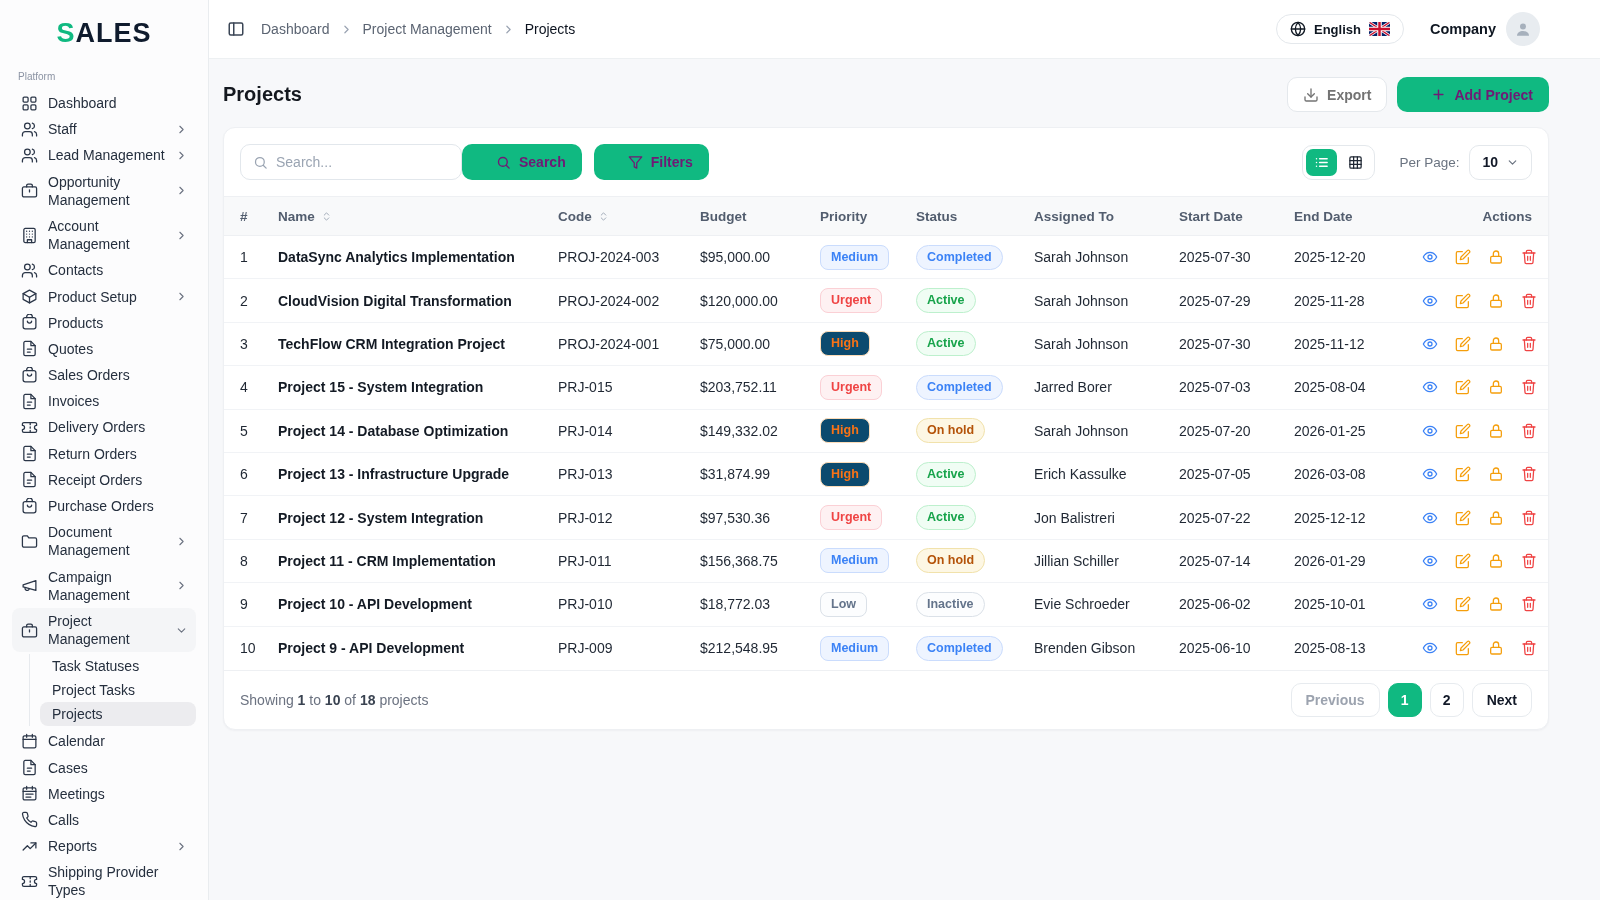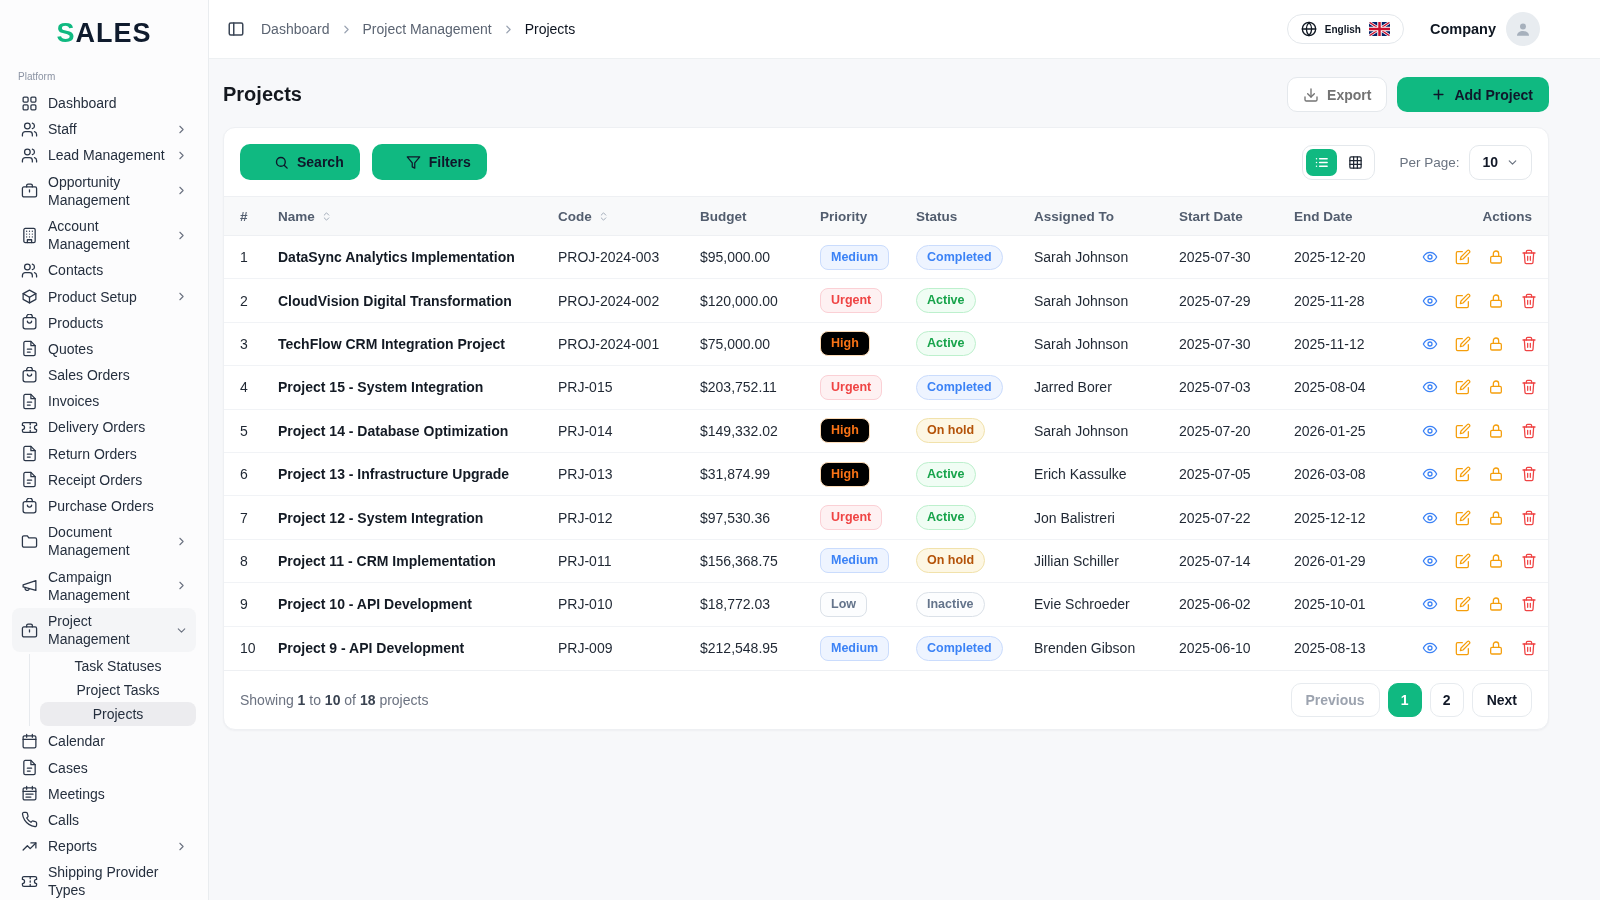--- a/index.html
+++ b/index.html
@@ -15,47 +15,47 @@
   .sidebar { width:209px; background:#fcfcfd; border-right:1px solid #e9ecef; padding:14px 12px 10px; height:900px; flex:none; }
   .logo { text-align:center; font-weight:800; font-size:27px; letter-spacing:1px; color:#0f1b2d; margin:4px 0 22px; }
   .logo .s { color:#10b981; }
   .section-label { font-size:10px; color:#8b93a3; margin:4px 6px 8px; }
   .nav { display:flex; flex-direction:column; }
   .nav-item { display:flex; align-items:center; gap:10px; padding:4px 8px; border-radius:8px; color:#252f3e; cursor:pointer; line-height:1.3; }
   .nav-item .icon { color:#2b3648; width:18px; }
   .nav-item .lbl { flex:1; font-size:14px; }
   .nav-item .chev { color:#6b7280; width:13px; }
   .nav-item.parent-active { background:#f4f5f7; }
-  .subnav { margin:2px 0 2px 17px; border-left:1px solid #e7eaee; display:flex; flex-direction:column;text-align:center; }
+  .subnav { margin:2px 0 2px 17px; border-left:1px solid #e7eaee; display:flex; flex-direction:column; }
   .subnav-item { margin-left:10px; padding:4px 12px; border-radius:8px; font-size:14px; color:#252f3e; cursor:pointer; }
   .subnav-item.active { background:#ececef; }
 
   
   .main { flex:1; display:flex; flex-direction:column; min-width:0; }
   .topbar { height:59px; background:#fff; border-bottom:1px solid #edf0f2; display:flex; align-items:center; padding:0 60px 0 18px; flex:none; }
   .crumb-toggle { color:#3b4656; margin-right:16px; cursor:pointer; }
   .crumbs { display:flex; align-items:center; gap:10px; font-size:14px; }
   .crumb { color:#5b6472; cursor:pointer; }
   .crumb.current { color:#0c131f; cursor:default; }
   .crumb-sep { color:#9aa3b2; }
   .topbar-right { margin-left:auto; display:flex; align-items:center; gap:26px; }
-  .lang-btn { display:flex; align-items:center; gap:8px; border:1px solid #e4e8ec; background:#fff; border-radius:999px; padding:6px 13px; font-size:10px; font-weight:600; color:#0f1722; cursor:pointer; }
+  .lang-btn { display:flex; align-items:center; gap:8px; border:1px solid #e4e8ec; background:#fff; border-radius:999px; padding:6px 13px; font-size:13px; font-weight:600; color:#0f1722; cursor:pointer; }
   .lang-btn .icon { color:#0f1722; }
   .flag { border-radius:2px; overflow:hidden; display:inline-flex; }
   .account { display:flex; align-items:center; gap:10px; cursor:pointer; }
   .account-name { font-weight:600; font-size:14.5px; color:#0f1722; }
   .avatar { width:34px; height:34px; border-radius:50%; background:#e8ecf0; color:#a6b0bc; display:flex; align-items:center; justify-content:center; }
 
   .content { flex:1; padding:18px 51px 0 14px; }
   .page-head { display:flex; align-items:center; margin-bottom:15px; }
   .page-title { font-size:20px; font-weight:700; color:#14181f; }
   .page-actions { margin-left:auto; display:flex; gap:10px; }
   .btn { display:inline-flex; align-items:center; gap:8px; border-radius:10px; font-size:14px; font-weight:600; padding:0 15px; height:35px; cursor:pointer; border:1px solid transparent; }
   .btn-white { background:#fff; border-color:#e4e8ec; color:#737373; }
-  .btn-green { background:#10b981; color:#0f172a;padding-left:33px; }
+  .btn-green { background:#10b981; color:#701a75;padding-left:33px; }
 
   .card { background:#fff; border:1px solid #eef0f3; border-radius:12px; box-shadow:0 1px 2px rgba(16,24,40,.04); }
   .toolbar { display:flex; align-items:center; padding:16px; }
   .searchbox { width:222px; height:36px; border:1px solid #e2e7ec; border-radius:10px; display:flex; align-items:center; gap:8px; padding:0 12px; color:#9aa4b2; background:#fff; }
   .searchbox input { border:none; outline:none; flex:1; font-size:14px; font-family:inherit; color:#374151; background:transparent; }
   .searchbox input::placeholder { color:#9aa4b2; }
   .toolbar .btn { height:36px; }
   .toolbar-right { margin-left:auto; display:flex; align-items:center; }
   .view-toggle { display:flex; border:1px solid #e4e8ec; border-radius:10px; padding:3px; gap:3px; margin-right:24px; background:#fff; }
   .view-seg { width:31px; height:27px; border-radius:7px; display:flex; align-items:center; justify-content:center; color:#1f2733; cursor:pointer; }
@@ -69,21 +69,21 @@
   .t-head .hcell { display:flex; align-items:center; gap:6px; }
   .t-head .hcell.right { justify-content:flex-end; }
   .sort-ic { color:#9aa4b2; }
   .t-row { height:43.4px; border-bottom:1px solid #f1f3f6; font-size:14px; color:#1f2733; }
   .t-row:last-child { border-bottom:none; }
   .cell-name { font-weight:600; color:#131a24; }
   .badge { display:inline-flex; align-items:center; font-size:12.5px; font-weight:600; padding:4px 10px; border-radius:8px; border:1px solid transparent; line-height:1.2; }
   .badge.pill { border-radius:999px; }
   .bg-blue   { color:#3b82f6; background:#eef4ff; border-color:#cadcfd; }
   .bg-red    { color:#ef4444; background:#fef1f2; border-color:#fbd0d5; }
-  .bg-orange { color:#f97316; background:#000000; border-color:#fddcb8; }
+  .bg-orange { color:#f97316; background:#0c4a6e; border-color:#fddcb8; }
   .bg-yellow { color:#b45309; background:#fdf7e4; border-color:#f1e2ab; }
   .bg-green  { color:#16a34a; background:#f0fdf4; border-color:#bdf0cd; }
   .bg-gray   { color:#64748b; background:#fcfdfe; border-color:#dbe1e8; }
   .cell-actions { display:flex; justify-content:flex-end; gap:17px; }
   .act { background:none; border:none; padding:0; cursor:pointer; display:flex; }
   .act.blue { color:#3b82f6; } .act.orange { color:#f59e0b; } .act.red { color:#ef4444; }
 
   .t-foot { display:flex; align-items:center; padding:12px 16px; border-top:1px solid #eef0f3; color:#6b7280; font-size:14px; }
   .t-foot b { color:#3a4351; font-weight:700; }
   .pager { margin-left:auto; display:flex; align-items:center; gap:8px; }
@@ -462,20 +462,29 @@
                 <path d="M12 5v14M5 12h14"></path>
               </svg>
             </span>
           <span>Add Project</span>
         </button>
       </div>
     </div>
 
     <section class="card">
       <div class="toolbar">
+        <label class="searchbox">
+          <span class="icon">
+              <svg width="15" height="15" viewBox="0 0 24 24" fill="none" stroke="currentColor" stroke-width="2" stroke-linecap="round">
+                <circle cx="11" cy="11" r="7"></circle>
+                <path d="M21 21l-4.3-4.3"></path>
+              </svg>
+            </span>
+          <input type="text" placeholder="Search..." style="">
+        </label>
         <button class="btn btn-green" style="">
           <span class="icon">
               <svg width="15" height="15" viewBox="0 0 24 24" fill="none" stroke="currentColor" stroke-width="2.2" stroke-linecap="round">
                 <circle cx="11" cy="11" r="7"></circle>
                 <path d="M21 21l-4.3-4.3"></path>
               </svg>
             </span>
           <span>Search</span>
         </button>
         <button class="btn btn-green" style="margin-left:12px">

